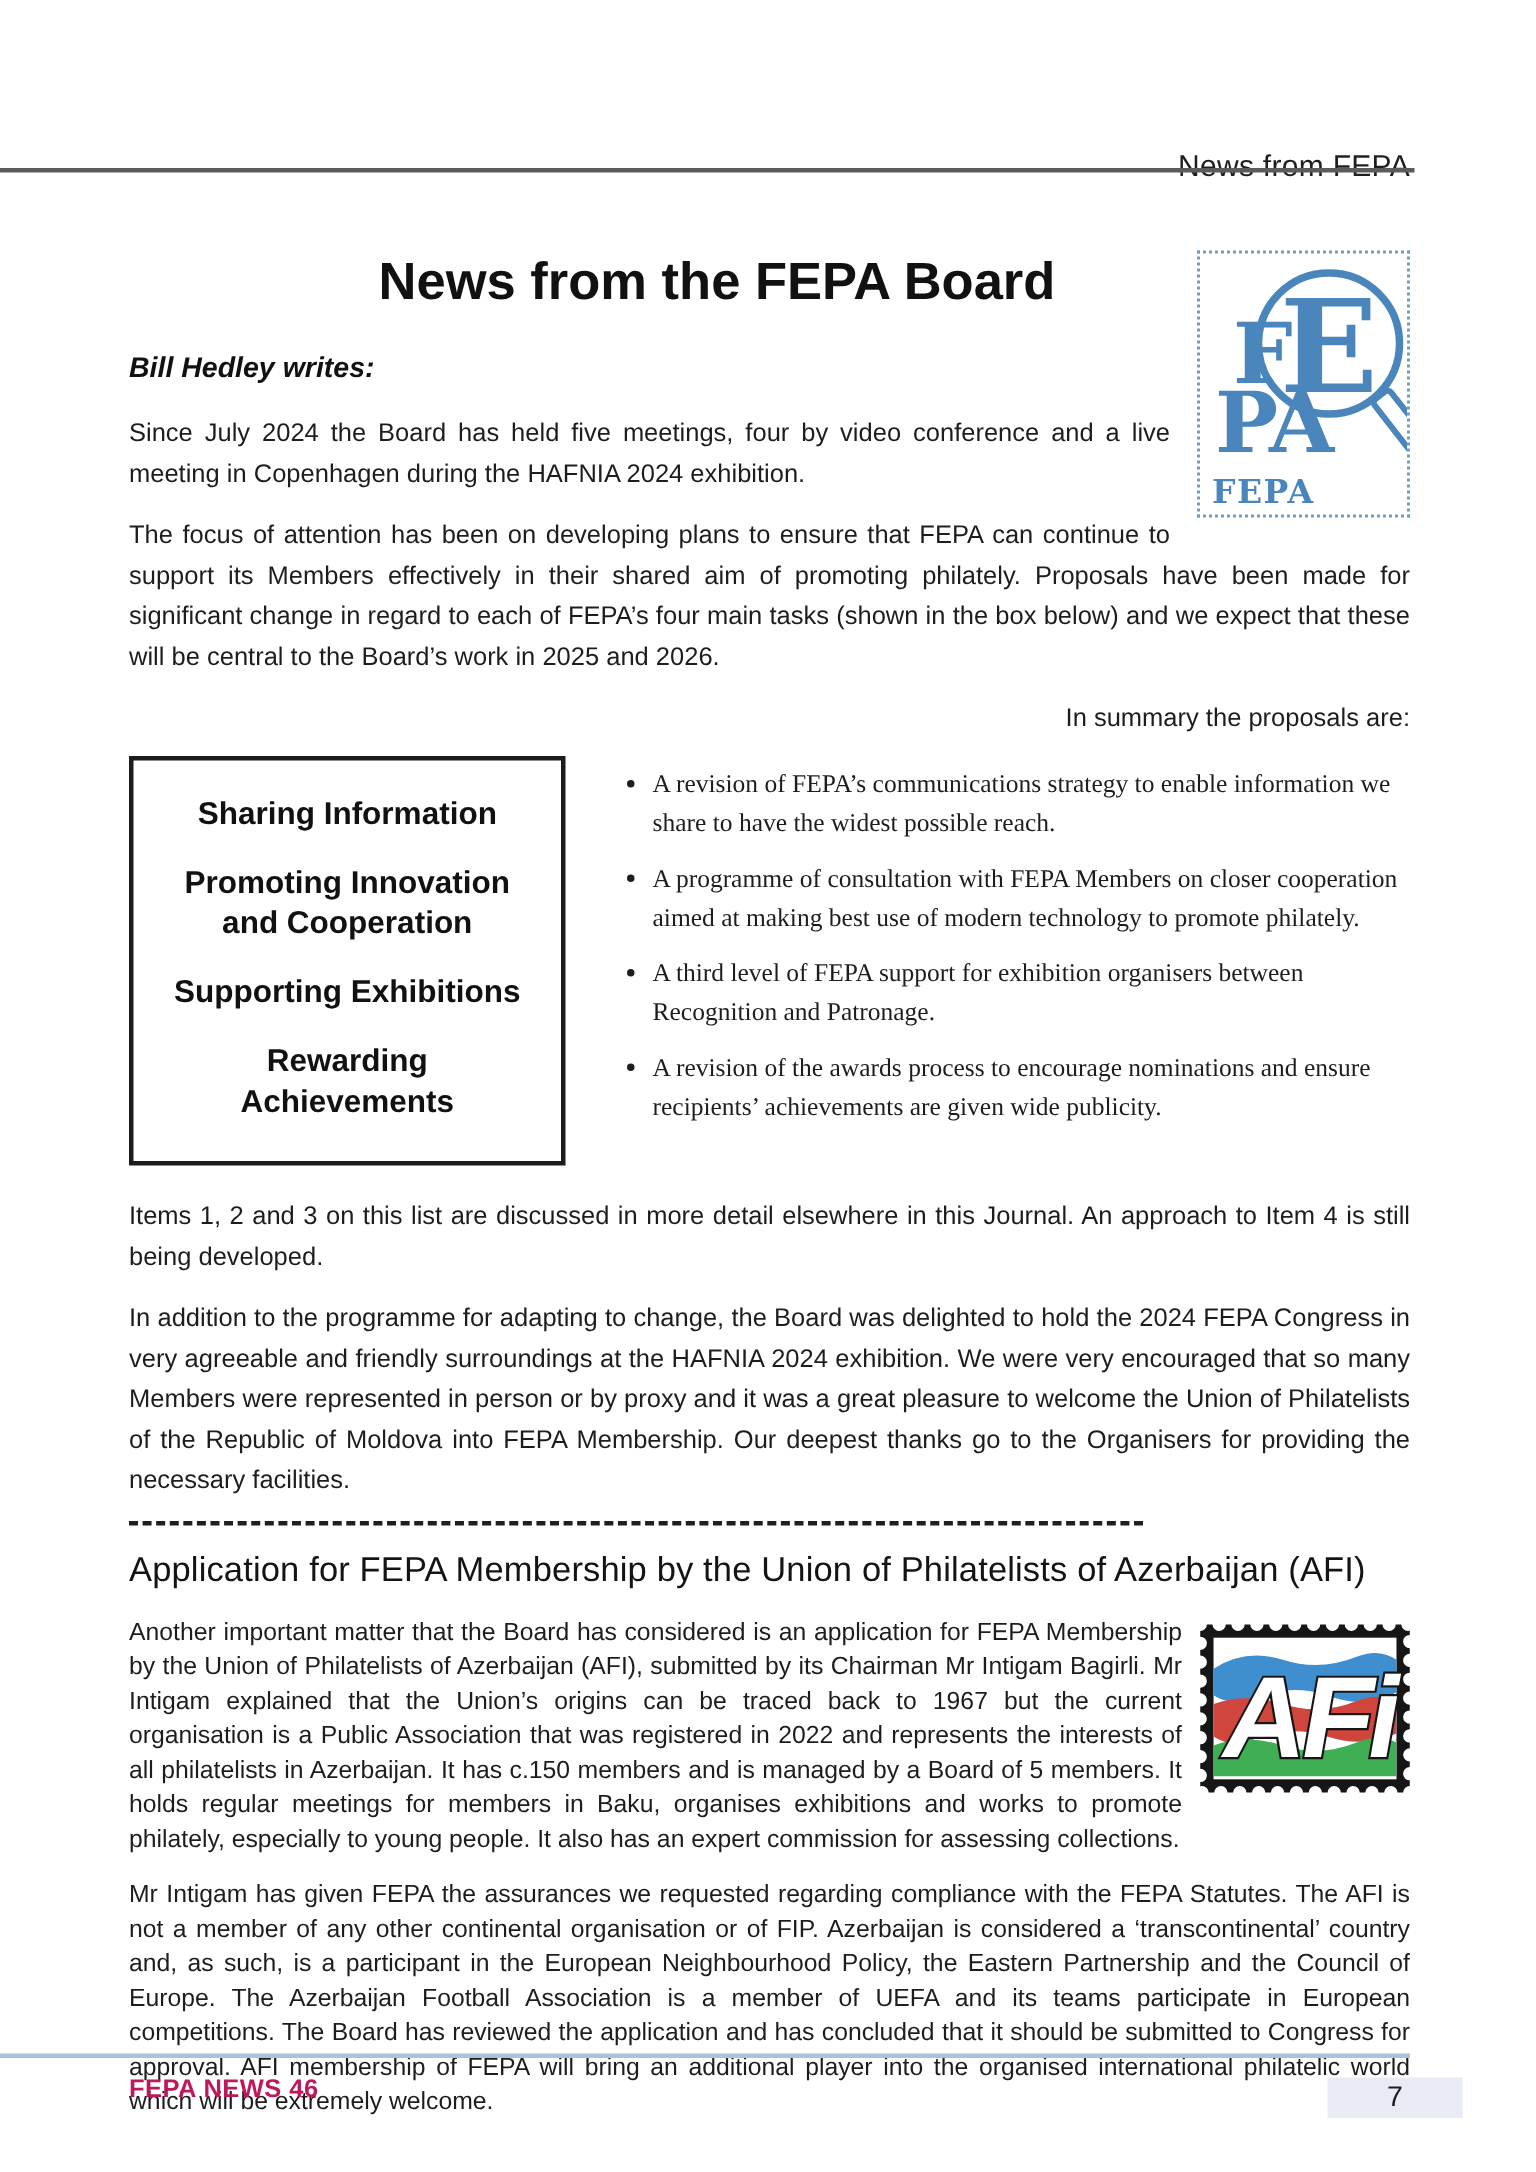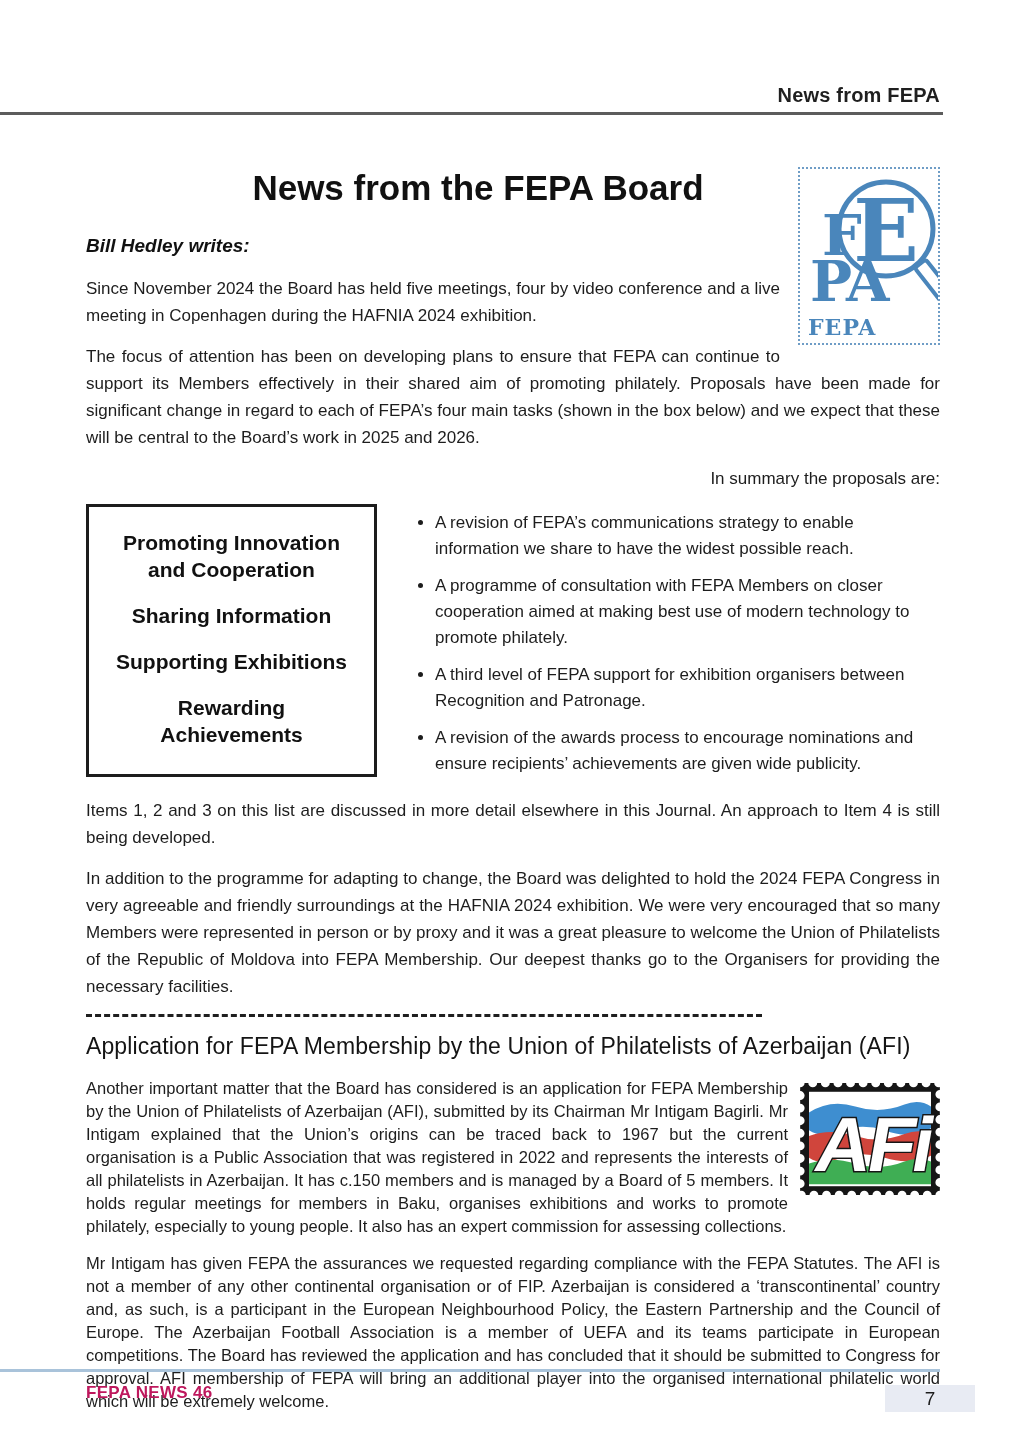--- a/index.html
+++ b/index.html
@@ -6,22 +6,22 @@
   body {
     width:1024px; height:1448px; position:relative;
     font-family:"Liberation Sans", sans-serif;
     color:#1d1d1d;
     -webkit-font-smoothing:antialiased;
   }
   .page { position:absolute; inset:0; overflow:hidden; }
 
   
   .running-header-label {
-    position:absolute; top:84px; right:84px;
-    font-size:20px; font-weight:bold; color:#1f1f1f; letter-spacing:.2px;
+    position:absolute; top:100px; right:84px;
+    font-size:20px; font-weight:normal; color:#1f1f1f; letter-spacing:.2px;
   }
   .header-rule {
     position:absolute; top:112px; left:0; width:943px; height:0;
     border-top:3px solid #5c5c5c;
   }
 
   
   .content {
     position:absolute; top:117px; left:86px; width:854px;
   }
@@ -58,21 +58,21 @@
   }
   .proposal-item {
     text-align:center; font-size:21px; line-height:27px; font-weight:bold;
     color:#111; white-space:pre-line; margin:0 0 19px 0;
   }
   .proposal-item:last-child { margin-bottom:0;text-align:center; }
   .bullets { flex:1 1 auto; margin-left:22px; padding-top:6px; }
   .bullets ul { margin:0; padding-left:36px; }
   .bullets li {
     font-size:17px; line-height:26px; color:#1d1d1d;
-    margin-bottom:11px; text-align:left;
+    margin-bottom:11px; text-align:left;font-family:Liberation Serif, serif;
   }
   .bullets li:last-child { margin-bottom:0; }
 
   
   .section-separator {
     margin-top:14px; width:676px; height:0;
     border-top:3px dashed #1f1f1f;
   }
 
   h2.section-heading {
@@ -121,29 +121,29 @@
           <rect x="115" y="94" width="14" height="66" rx="3" fill="#ffffff" stroke="#4a86bb" stroke-width="4"></rect>
         </g>
         <text x="8" y="166" font-family="DejaVu Serif, serif" font-weight="bold" font-size="22" fill="#4a86bb" letter-spacing="1">FEPA</text>
       </svg>
     </div>
 
     <h1 class="article-title">News from the FEPA Board</h1>
 
     <div class="byline">Bill Hedley writes:</div>
 
-    <p class="body-par first-par">Since November 2024 the Board has held five meetings, four by video conference and a live meeting in Copenhagen during the HAFNIA 2024 exhibition.</p>
+    <p class="body-par first-par">Since July 2024 the Board has held five meetings, four by video conference and a live meeting in Copenhagen during the HAFNIA 2024 exhibition.</p>
     <p class="body-par">The focus of attention has been on developing plans to ensure that FEPA can continue to support its Members effectively in their shared aim of promoting philately. Proposals have been made for significant change in regard to each of FEPA’s four main tasks (shown in the box below) and we expect that these will be central to the Board’s work in 2025 and 2026.</p>
     <p class="body-par lead-line">In summary the proposals are:</p>
 
     <div class="proposals">
       <div class="proposals-box">
+        <div class="proposal-item">Sharing Information</div>
         <div class="proposal-item">Promoting Innovation
 and Cooperation</div>
-        <div class="proposal-item">Sharing Information</div>
         <div class="proposal-item">Supporting Exhibitions</div>
         <div class="proposal-item">Rewarding
 Achievements</div>
       </div>
       <div class="bullets">
         <ul>
           <li>A revision of FEPA’s communications strategy to enable information we share to have the widest possible reach.</li>
           <li>A programme of consultation with FEPA Members on closer cooperation aimed at making best use of modern technology to promote philately.</li>
           <li>A third level of FEPA support for exhibition organisers between Recognition and Patronage.</li>
           <li>A revision of the awards process to encourage nominations and ensure recipients’ achievements are given wide publicity.</li>

